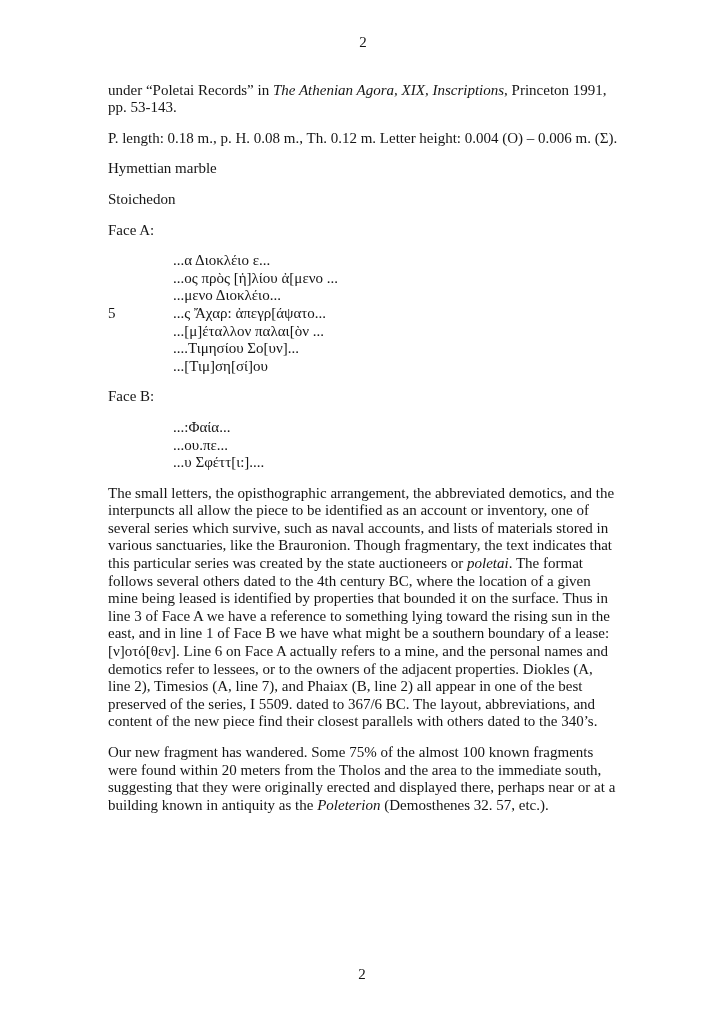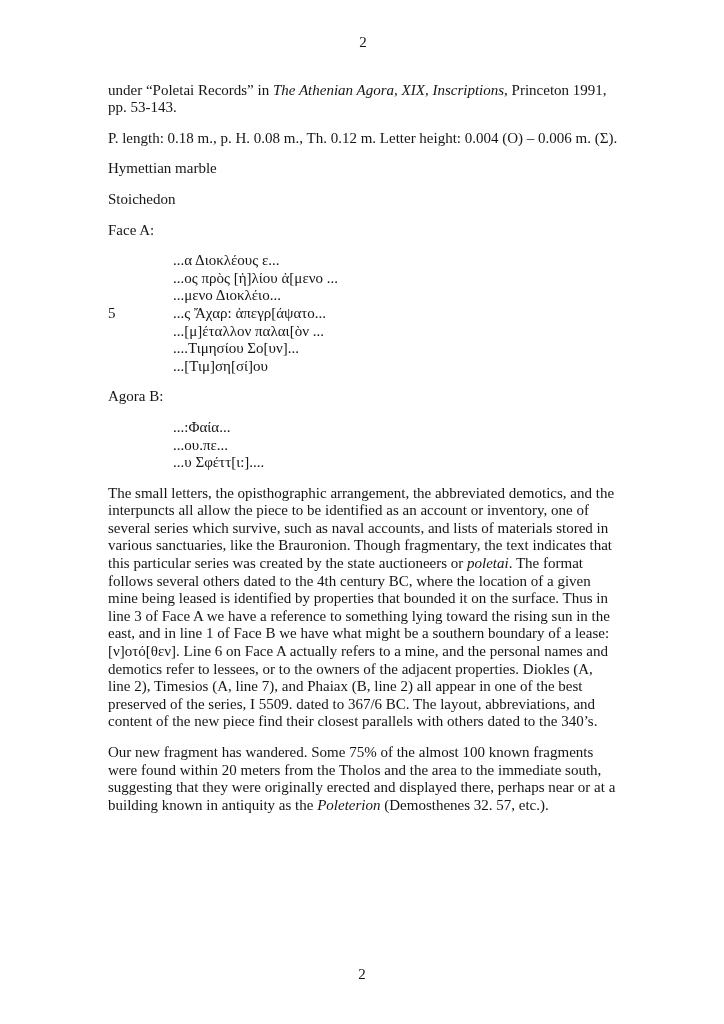--- a/index.html
+++ b/index.html
@@ -67,30 +67,30 @@
 
     <p>P. length: 0.18 m., p. H. 0.08 m., Th. 0.12 m. Letter height: 0.004 (O) – 0.006 m. (Σ).</p>
 
     <p>Hymettian marble</p>
 
     <p>Stoichedon</p>
 
     <p>Face A:</p>
 
     <div class="greek-block">
-      <div class="greek-line"><span>...α Διοκλέους ε...</span></div>
+      <div class="greek-line"><span>...α Διοκλέιο ε...</span></div>
       <div class="greek-line"><span>...ος πρὸς [ἡ]λίου ἀ[μενο ...</span></div>
       <div class="greek-line"><span>...μενο Διοκλέιο...</span></div>
       <div class="greek-line"><span class="line-num">5</span><span>...ς Ἄχαρ: ἀπεγρ[άψατο...</span></div>
       <div class="greek-line"><span>...[μ]έταλλον παλαι[ὸν ...</span></div>
       <div class="greek-line"><span>....Τιμησίου Σο[υν]...</span></div>
       <div class="greek-line"><span>...[Τιμ]ση[σί]ου</span></div>
     </div>
 
-    <p>Agora B:</p>
+    <p>Face B:</p>
 
     <div class="greek-block">
       <div class="greek-line"><span>...:Φαία...</span></div>
       <div class="greek-line"><span>...ου.πε...</span></div>
       <div class="greek-line"><span>...υ Σφέττ[ι:]....</span></div>
     </div>
 
     <p><span>The small letters, the opisthographic arrangement, the abbreviated demotics, and the interpuncts all allow the piece to be identified as an account or inventory, one of several series which survive, such as naval accounts, and lists of materials stored in various sanctuaries, like the Brauronion. Though fragmentary, the text indicates that this particular series was created by the state auctioneers or </span><em>poletai</em><span>. The format follows several others dated to the 4th century BC, where the location of a given mine being leased is identified by properties that bounded it on the surface. Thus in line 3 of Face A we have a reference to something lying toward the rising sun in the east, and in line 1 of Face B we have what might be a southern boundary of a lease: [ν]οτό[θεν]. Line 6 on Face A actually refers to a mine, and the personal names and demotics refer to lessees, or to the owners of the adjacent properties. Diokles (A, line 2), Timesios (A, line 7), and Phaiax (B, line 2) all appear in one of the best preserved of the series, I 5509. dated to 367/6 BC. The layout, abbreviations, and content of the new piece find their closest parallels with others dated to the 340’s.</span></p>
 
     <p><span>Our new fragment has wandered. Some 75% of the almost 100 known fragments were found within 20 meters from the Tholos and the area to the immediate south, suggesting that they were originally erected and displayed there, perhaps near or at a building known in antiquity as the </span><em>Poleterion</em><span> (Demosthenes 32. 57, etc.).</span></p>

